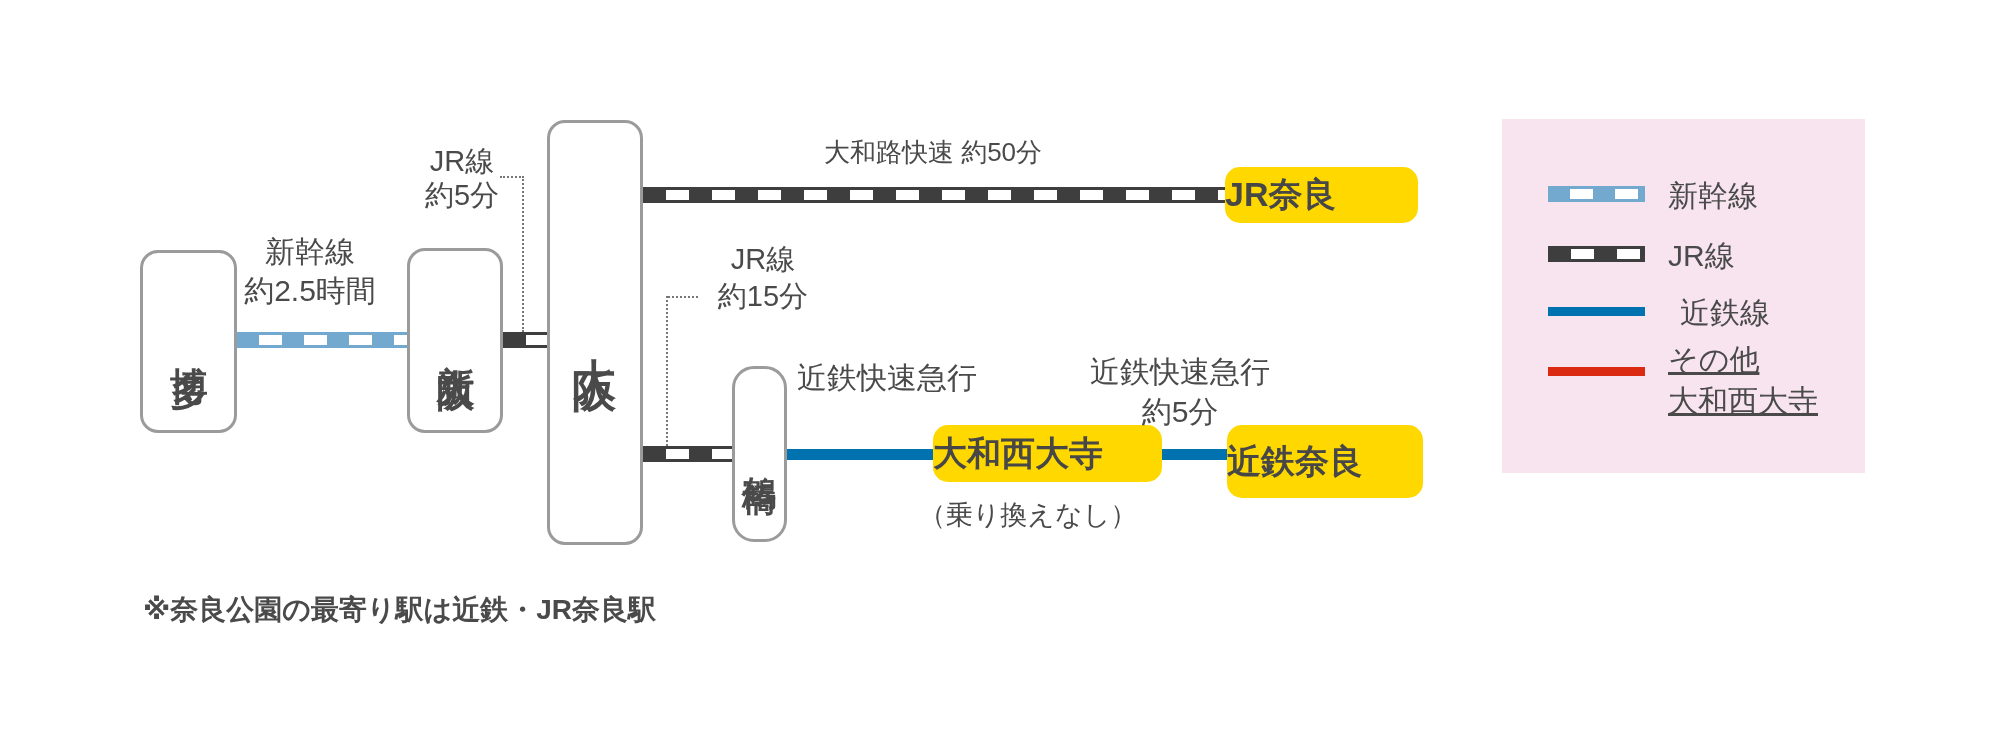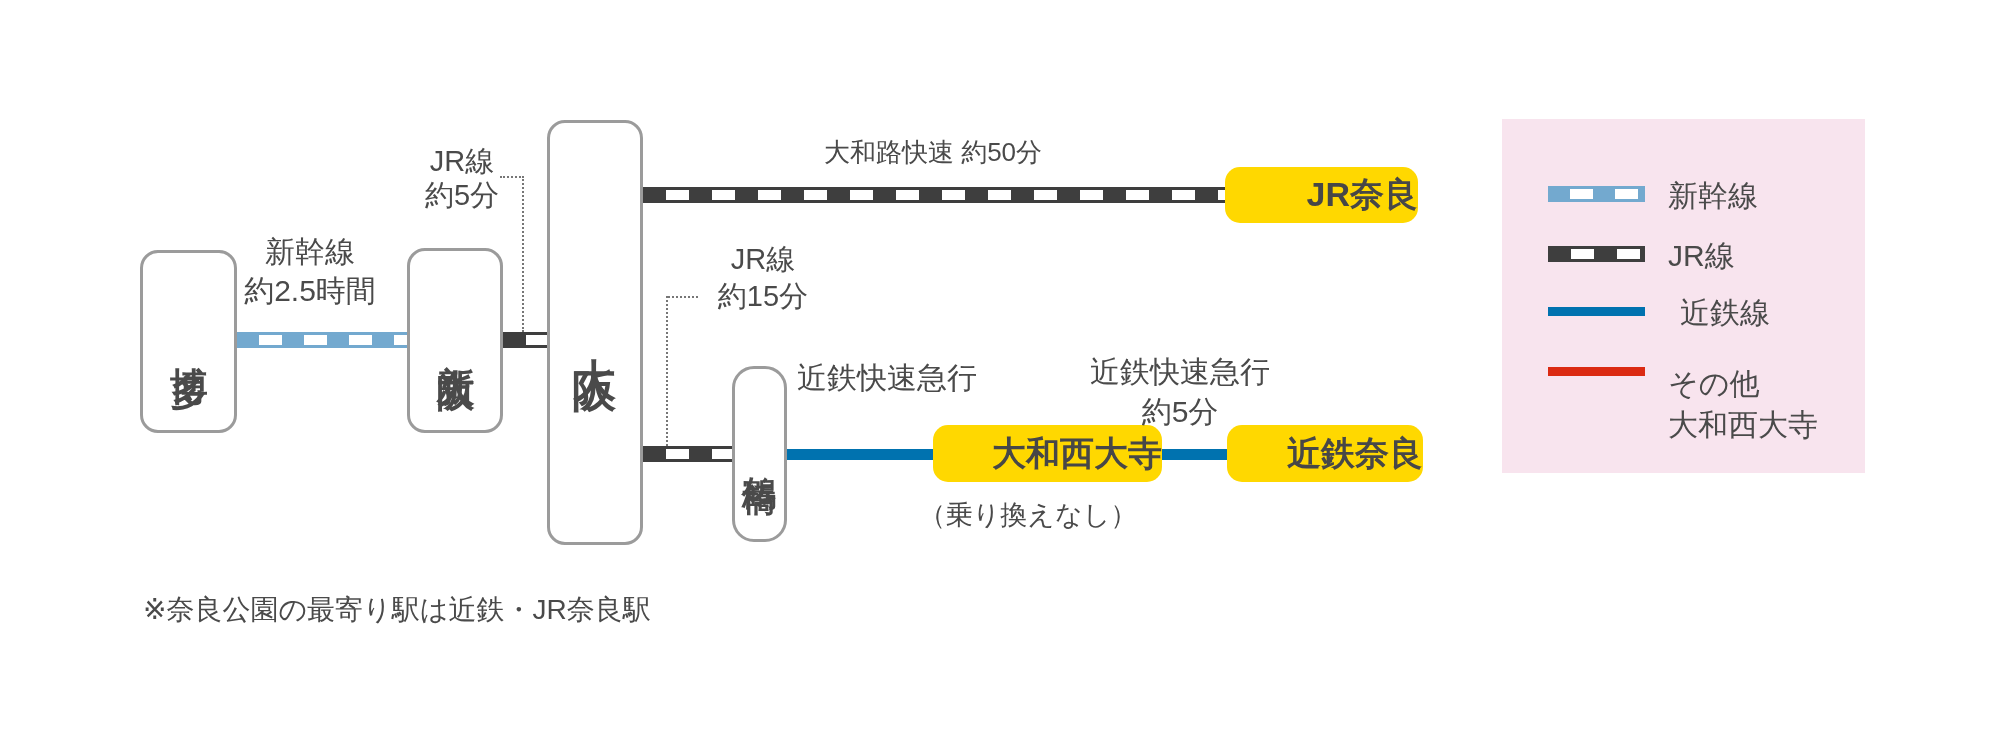--- a/index.html
+++ b/index.html
@@ -7,21 +7,21 @@
     position:relative;width:2000px;height:740px;background:#ffffff;overflow:hidden;
     font-family:"Liberation Sans","DejaVu Sans",sans-serif;color:#4A4A4A;
   }
   .station{
     position:absolute;background:#ffffff;border:3px solid #9B9B9B;border-radius:18px;
     display:flex;align-items:center;justify-content:center;color:#4A4A4A;box-sizing:border-box;
   }
   .vtext{writing-mode:vertical-rl;text-orientation:upright;letter-spacing:6px;font-weight:600;}
   .ybox{
     position:absolute;background:#FFD800;border-radius:15px;display:flex;align-items:center;
-    justify-content:flex-end;color:#474747;font-weight:600;font-size:34px;box-sizing:border-box;white-space:nowrap;
+    justify-content:flex-start;color:#474747;font-weight:600;font-size:34px;box-sizing:border-box;white-space:nowrap;
   }
   .line-jr{
     position:absolute;height:10px;box-sizing:content-box;
     border-top:3px solid #3E3E3E;border-bottom:3px solid #3E3E3E;
     background:repeating-linear-gradient(90deg,#3E3E3E 0 23px,#ffffff 23px 46px);
   }
   .line-shk{
     position:absolute;height:10px;box-sizing:content-box;
     border-top:3px solid #73A9CF;border-bottom:3px solid #73A9CF;
     background:repeating-linear-gradient(90deg,#73A9CF 0 22px,#ffffff 22px 45px);
@@ -29,21 +29,21 @@
   .line-kin{position:absolute;height:11px;background:#0072AF;}
   .line-red{position:absolute;height:9px;background:#DB2A12;}
   .lbl{
     position:absolute;color:#4A4A4A;font-weight:500;text-align:center;
     transform:translateX(-50%);white-space:nowrap;
   }
   .leader-h{position:absolute;border-top:2px dotted #767676;height:0;}
   .leader-v{position:absolute;border-left:2px dotted #767676;width:0;}
   .legend{position:absolute;left:1502px;top:119px;width:363px;height:354px;background:#F8E4EE;}
   .legend .llabel{position:absolute;left:166px;font-size:30px;font-weight:500;color:#4A4A4A;white-space:nowrap;}
-  .footnote{position:absolute;left:143px;font-size:28px;font-weight:400;color:#4A4A4A;white-space:nowrap;}
+  .footnote{position:absolute;left:143px;font-size:28px;font-weight:700;color:#4A4A4A;white-space:nowrap;}
 </style>
 </head>
 <body>
 
 <div id="canvas">
 
   <div class="line-shk" style="left:237px;top:332px;width:170px;"></div>
   <div class="line-jr" style="left:503px;top:332px;width:44px;"></div>
   <div class="line-jr" style="left:643px;top:187px;width:582px;"></div>
   <div class="line-jr" style="left:643px;top:446px;width:89px;"></div>
@@ -67,21 +67,21 @@
   <div class="station" style="left:732px;top:366px;width:55px;height:176px;border-radius:22px;">
     <span class="vtext" style="font-size:34px;letter-spacing:4px;">鶴橋</span>
   </div>
 
   <div class="ybox" style="left:1225px;top:167px;width:193px;height:56px;">
     <span>JR奈良</span>
   </div>
   <div class="ybox" style="left:933px;top:425px;width:229px;height:57px;">
     <span>大和西大寺</span>
   </div>
-  <div class="ybox" style="left:1227px;top:425px;width:196px;height:57px;">
+  <div class="ybox" style="left:1227px;top:425px;width:196px;height:73px;">
     <span>近鉄奈良</span>
   </div>
 
   <div class="lbl" style="left:310px;top:232px;font-size:30px;line-height:39px;">
     <div>新幹線</div>
     <div>約2.5時間</div>
   </div>
 
   <div class="lbl" style="left:462px;top:144px;font-size:29px;line-height:34px;">
     <div>JR線</div>
@@ -110,21 +110,21 @@
     <div class="line-shk" style="left:46px;top:67px;width:97px;"></div>
     <div class="llabel" style="top:57px;">新幹線</div>
 
     <div class="line-jr" style="left:46px;top:127px;width:97px;"></div>
     <div class="llabel" style="top:117px;">JR線</div>
 
     <div class="line-kin" style="left:46px;top:188px;width:97px;height:9px;"></div>
     <div class="llabel" style="top:174px;margin-left:12px;">近鉄線</div>
 
     <div class="line-red" style="left:46px;top:248px;width:97px;"></div>
-    <div class="llabel" style="top:244px;line-height:41px;">
+    <div class="llabel" style="top:220px;line-height:41px;text-decoration:underline;">
       <div>その他</div>
       <div>大和西大寺</div>
     </div>
   </div>
 
   <div class="footnote" style="top:591px;">※奈良公園の最寄り駅は近鉄・JR奈良駅</div>
 
 </div>
 
 </body></html>

